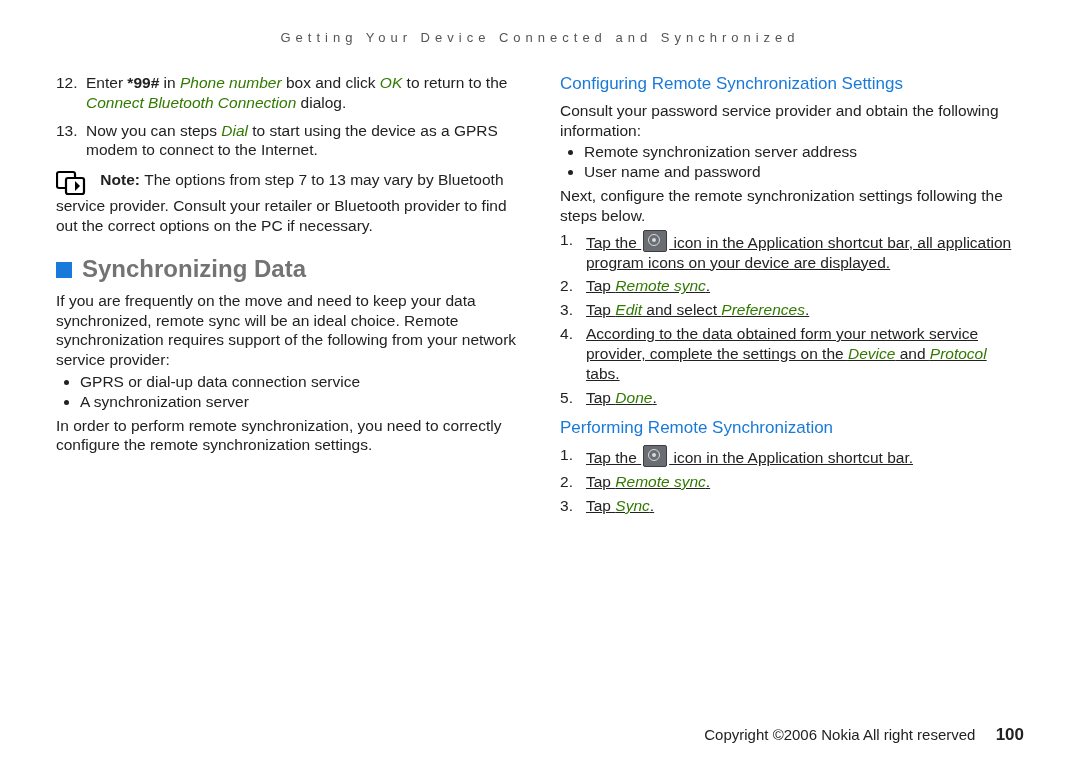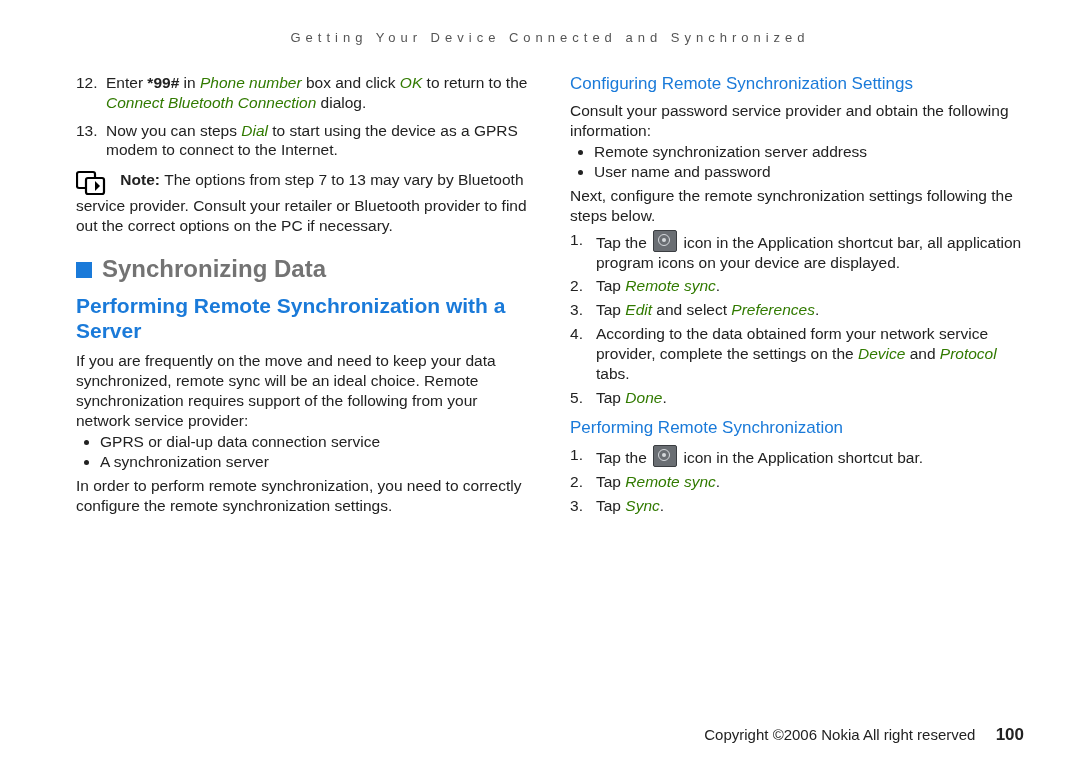--- a/index.html
+++ b/index.html
@@ -10,21 +10,21 @@
     background: #fff;
     font-family: "Trebuchet MS", "Lucida Grande", Arial, sans-serif;
     color: #222;
     position: relative;
     box-sizing: border-box;
   }
   .page {
     box-sizing: border-box;
     width: 100%;
     height: 100%;
-    padding: 30px 56px 42px 76px;
+    padding: 30px 56px 42px 56px;
     position: relative;
   }
   .running-head {
     text-align: center;
     font-size: 13px;
     letter-spacing: 5px;
     color: #555;
     margin-bottom: 28px;
     font-variant: normal;
   }
@@ -82,21 +82,21 @@
   .footer {
     position: absolute;
     bottom: 34px;
     right: 56px;
     font-size: 15px;
   }
   .footer .pnum { font-weight: 700; margin-left: 16px; font-size: 17px; }
   ol.start12 { counter-reset: item 11; list-style: none; padding-left: 0; margin: 0 0 6px 0;}
   ol.start12 > li { counter-increment: item; padding-left: 30px; position: relative; margin-bottom: 8px;}
   ol.start12 > li::before { content: counter(item) "."; position: absolute; left: 0; }
-  ol.plain { list-style: none; padding-left: 0; margin: 4px 0 4px 0; counter-reset: p; }
+  ol.plain { list-style: none; padding-left: 0; margin: 4px 0 4px 0; counter-reset: p; text-decoration: underline; }
   ol.plain > li { counter-increment: p; padding-left: 26px; position: relative; margin-bottom: 4px; }
   ol.plain > li::before { content: counter(p) "."; position: absolute; left: 0; }
 </style>
 </head>
 <body>
 
 <div class="page">
 
   <div class="running-head">Getting Your Device Connected and Synchronized</div>
 
@@ -123,21 +123,20 @@
         </span>
         <span class="note-text" style="display:inline;">
           <strong>Note: </strong><span>The options from step 7 to 13 may vary by Bluetooth service provider. Consult your retailer or Bluetooth provider to find out the correct options on the PC if necessary.</span>
         </span>
       </div>
 
       <h1 class="blue">
         <span class="h-blue-square"></span><span>Synchronizing Data</span>
       </h1>
 
-      <h2 class="blue">Performing Remote Synchronization with a Server</h2>
 
       <p style="margin:4px 0 2px 0;">If you are frequently on the move and need to keep your data synchronized, remote sync will be an ideal choice. Remote synchronization requires support of the following from your network service provider:</p>
 
       <ul class="bul">
         <li>GPRS or dial-up data connection service</li>
         <li>A synchronization server</li>
       </ul>
 
       <p style="margin:2px 0 0 0;">In order to perform remote synchronization, you need to correctly configure the remote synchronization settings.</p>
 

